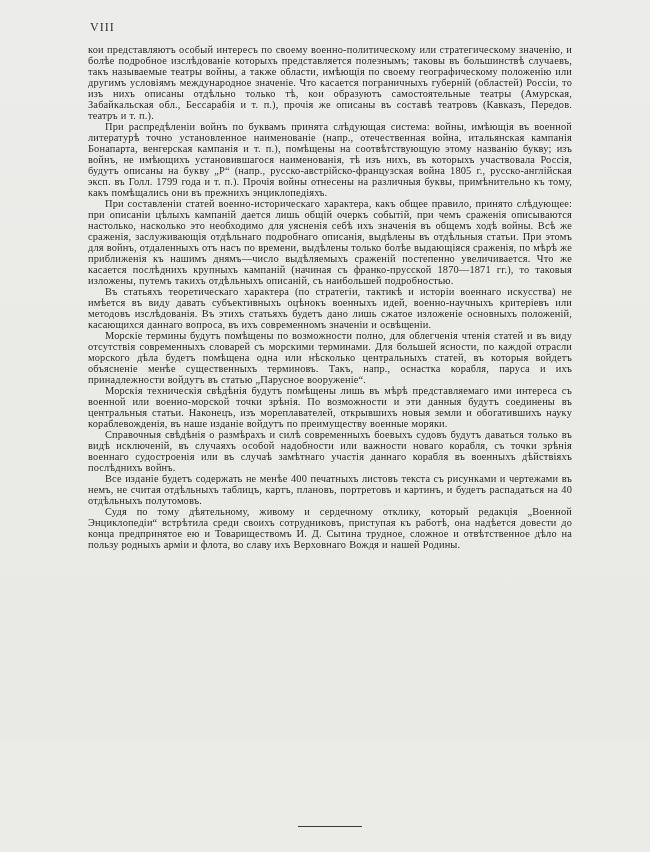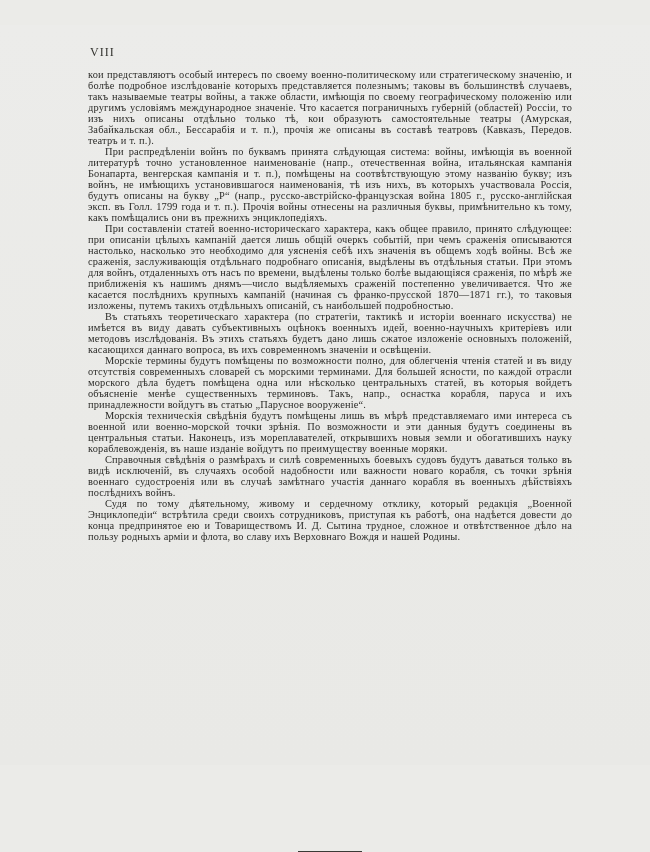--- a/index.html
+++ b/index.html
@@ -15,21 +15,20 @@
     overflow: hidden;
     position: relative;
   }
   .page {
     position: absolute;
     left: 0;
     top: 0;
     width: 650px;
     height: 740px;
     background: linear-gradient(180deg, #ececea 0%, #eaeae7 55%, #e9e9e6 100%);
-    margin-top: 25px;
   }
   .page-number {
     position: absolute;
     left: 90px;
     top: 20px;
     font-size: 12px;
     letter-spacing: 1px;
     color: #33332f;
   }
   .text-block {
@@ -72,20 +71,21 @@
   <div class="page-number">VIII</div>
 
   <div class="text-block">
     <p>кои представляютъ особый интересъ по своему военно-политическому или стратегическому значенію, и болѣе подробное изслѣдованіе которыхъ представляется полезнымъ; таковы въ большинствѣ случаевъ, такъ называемые театры войны, а также области, имѣющія по своему географическому положенію или другимъ условіямъ международное значеніе. Что касается пограничныхъ губерній (областей) Россіи, то изъ нихъ описаны отдѣльно только тѣ, кои образуютъ самостоятельные театры (Амурская, Забайкальская обл., Бессарабія и т. п.), прочія же описаны въ составѣ театровъ (Кавказъ, Передов. театръ и т. п.).</p>
     <p class="indent">При распредѣленіи войнъ по буквамъ принята слѣдующая система: войны, имѣющія въ военной литературѣ точно установленное наименованіе (напр., отечественная война, итальянская кампанія Бонапарта, венгерская кампанія и т. п.), помѣщены на соотвѣтствующую этому названію букву; изъ войнъ, не имѣющихъ установившагося наименованія, тѣ изъ нихъ, въ которыхъ участвовала Россія, будутъ описаны на букву „Р“ (напр., русско-австрійско-французская война 1805 г., русско-англійская эксп. въ Голл. 1799 года и т. п.). Прочія войны отнесены на различныя буквы, примѣнительно къ тому, какъ помѣщались они въ прежнихъ энциклопедіяхъ.</p>
     <p class="indent">При составленіи статей военно-историческаго характера, какъ общее правило, принято слѣдующее: при описаніи цѣлыхъ кампаній дается лишь общій очеркъ событій, при чемъ сраженія описываются настолько, насколько это необходимо для уясненія себѣ ихъ значенія въ общемъ ходѣ войны. Всѣ же сраженія, заслуживающія отдѣльнаго подробнаго описанія, выдѣлены въ отдѣльныя статьи. При этомъ для войнъ, отдаленныхъ отъ насъ по времени, выдѣлены только болѣе выдающіяся сраженія, по мѣрѣ же приближенія къ нашимъ днямъ—число выдѣляемыхъ сраженій постепенно увеличивается. Что же касается послѣднихъ крупныхъ кампаній (начиная съ франко-прусской 1870—1871 гг.), то таковыя изложены, путемъ такихъ отдѣльныхъ описаній, съ наибольшей подробностью.</p>
     <p class="indent">Въ статьяхъ теоретическаго характера (по стратегіи, тактикѣ и исторіи военнаго искусства) не имѣется въ виду давать субъективныхъ оцѣнокъ военныхъ идей, военно-научныхъ критеріевъ или методовъ изслѣдованія. Въ этихъ статьяхъ будетъ дано лишь сжатое изложеніе основныхъ положеній, касающихся даннаго вопроса, въ ихъ современномъ значеніи и освѣщеніи.</p>
     <p class="indent">Морскіе термины будутъ помѣщены по возможности полно, для облегченія чтенія статей и въ виду отсутствія современныхъ словарей съ морскими терминами. Для большей ясности, по каждой отрасли морского дѣла будетъ помѣщена одна или нѣсколько центральныхъ статей, въ которыя войдетъ объясненіе менѣе существенныхъ терминовъ. Такъ, напр., оснастка корабля, паруса и ихъ принадлежности войдутъ въ статью „Парусное вооруженіе“.</p>
     <p class="indent">Морскія техническія свѣдѣнія будутъ помѣщены лишь въ мѣрѣ представляемаго ими интереса съ военной или военно-морской точки зрѣнія. По возможности и эти данныя будутъ соединены въ центральныя статьи. Наконецъ, изъ мореплавателей, открывшихъ новыя земли и обогатившихъ науку кораблевожденія, въ наше изданіе войдутъ по преимуществу военные моряки.</p>
     <p class="indent">Справочныя свѣдѣнія о размѣрахъ и силѣ современныхъ боевыхъ судовъ будутъ даваться только въ видѣ исключеній, въ случаяхъ особой надобности или важности новаго корабля, съ точки зрѣнія военнаго судостроенія или въ случаѣ замѣтнаго участія даннаго корабля въ военныхъ дѣйствіяхъ послѣднихъ войнъ.</p>
+    <p class="indent">Все изданіе будетъ содержать не менѣе 400 печатныхъ листовъ текста съ рисунками и чертежами въ немъ, не считая отдѣльныхъ таблицъ, картъ, плановъ, портретовъ и картинъ, и будетъ распадаться на 40 отдѣльныхъ полутомовъ.</p>
     <p class="indent">Судя по тому дѣятельному, живому и сердечному отклику, который редакція „Военной Энциклопедіи“ встрѣтила среди своихъ сотрудниковъ, приступая къ работѣ, она надѣется довести до конца предпринятое ею и Товариществомъ И. Д. Сытина трудное, сложное и отвѣтственное дѣло на пользу родныхъ арміи и флота, во славу ихъ Верховнаго Вождя и нашей Родины.</p>
   </div>
 
   <div class="end-divider">
     <span class="rule"></span>
   </div>
 
 </div>
 
 </body></html>

